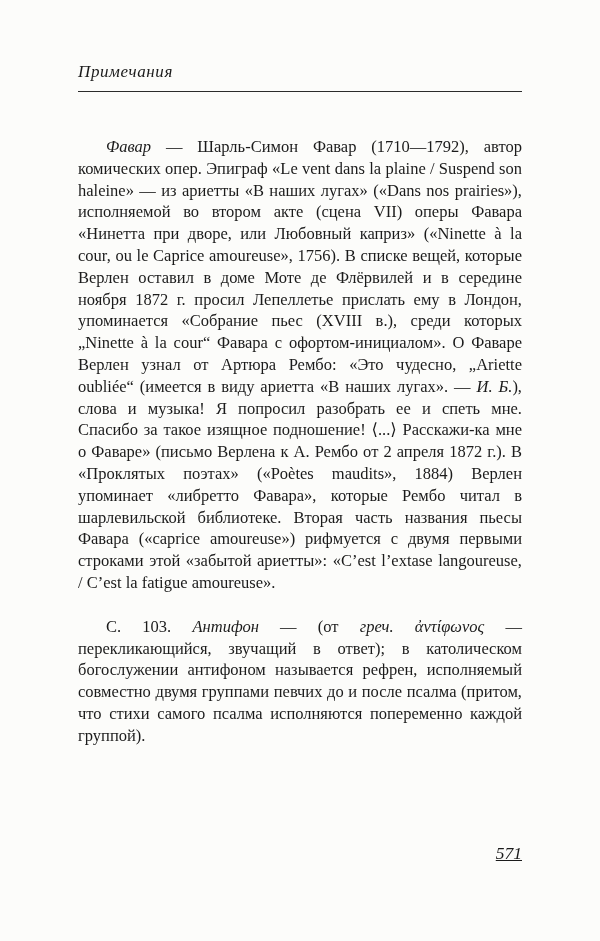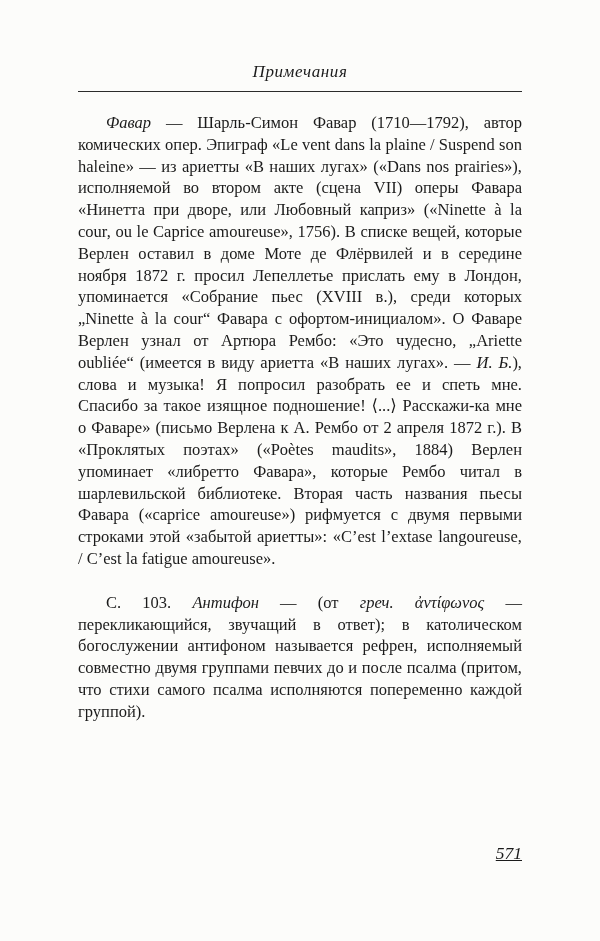--- a/index.html
+++ b/index.html
@@ -9,33 +9,33 @@
     color: #1b1b1b;
     font-family: "Liberation Serif", "DejaVu Serif", serif;
     overflow: hidden;
   }
   .page {
     position: relative;
     width: 600px;
     height: 941px;
     padding: 62px 78px 0 78px;
   }
-  .running-head { text-align: center; }
+  .running-head { }
   .head-title {
     font-style: italic;
     font-size: 17px;
     letter-spacing: 0.6px;
   }
   .head-rule {
     margin-top: 9px;
     border-bottom: 1.4px solid #2b2b2b;
     width: 100%;
   }
   .body-text {
-    margin-top: 20px;
+    margin-top: 44px;
     font-size: 16.5px;
     line-height: 21.8px;
     text-align: justify;
   }
   .para { text-indent: 28px; }
   .para + .para { margin-top: 22px; }
   .italic { font-style: italic; }
   .folio {
     position: absolute;
     top: 843px;

